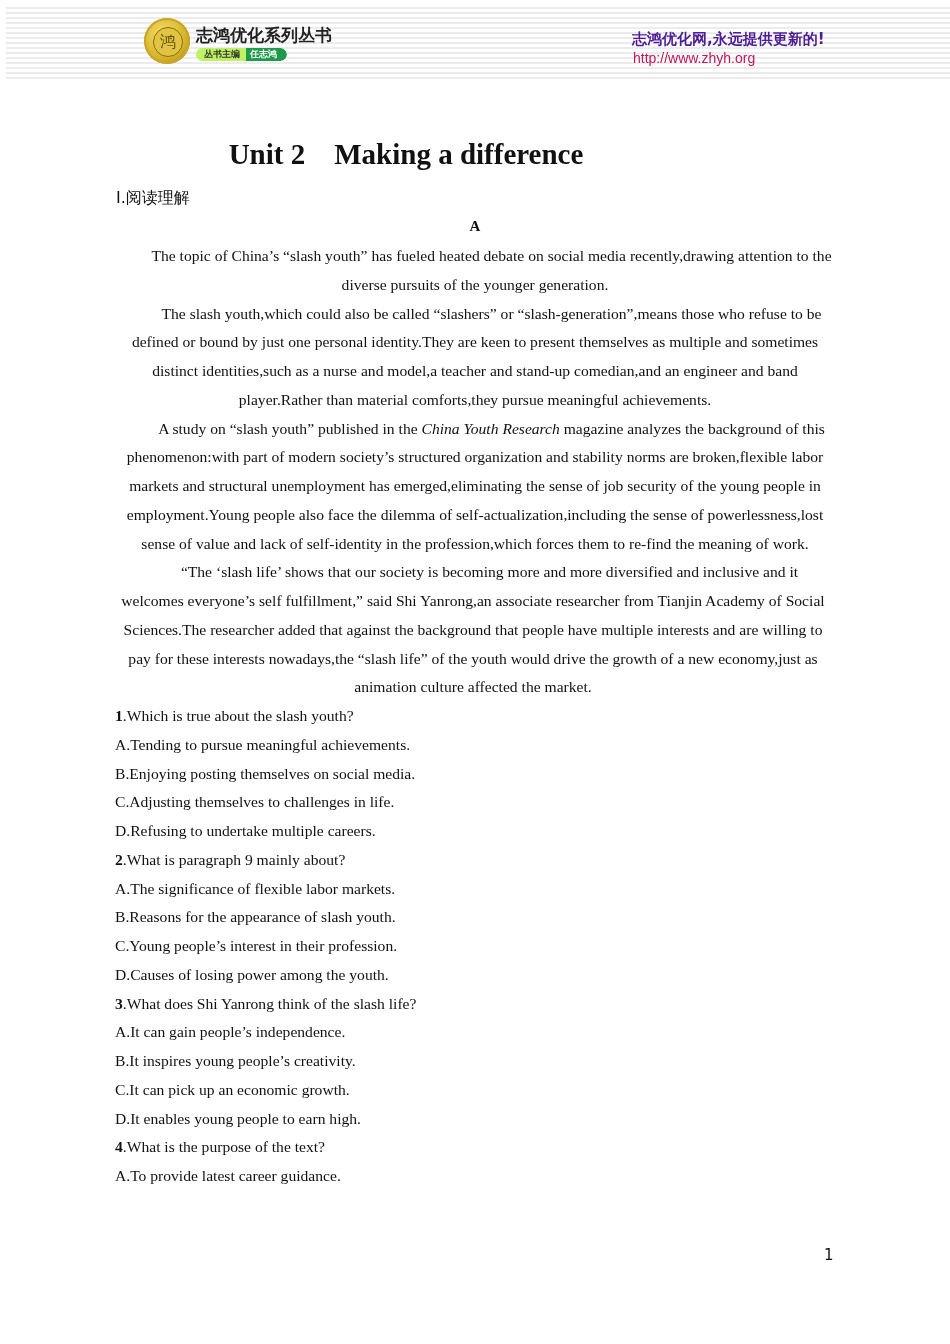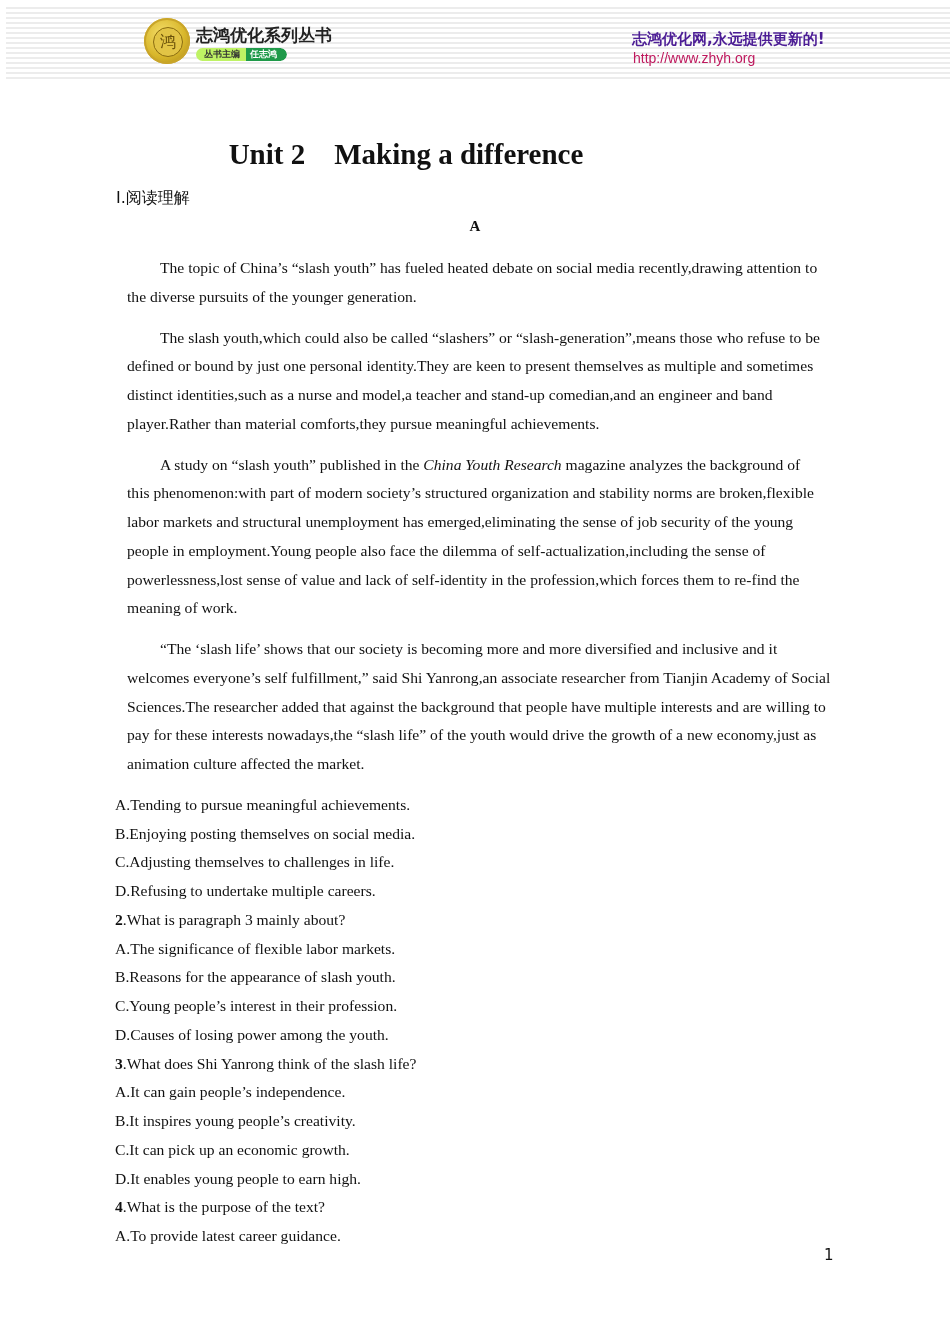--- a/index.html
+++ b/index.html
@@ -18,21 +18,21 @@
   .editor-pill .l { background: #bef264; color: #333; padding: 0 6px 0 8px; line-height: 13px; }
   .editor-pill .r { background: #1f9a4a; color: #fff; padding: 0 10px 0 4px; line-height: 13px; border-radius: 0 7px 7px 0; }
   .slogan { position: absolute; left: 632px; top: 30px; font-family: "DejaVu Sans", sans-serif; font-weight: bold; font-size: 15px; color: #4c1d95; }
   .url { position: absolute; left: 633px; top: 50px; font-family: "Liberation Sans", sans-serif; font-size: 14px; color: #be185d; }
 
   .title { position: absolute; left: 0; width: 812px; top: 138px; text-align: center; font-weight: bold; font-size: 29px; white-space: pre; }
   .section { position: absolute; left: 116px; top: 188px; font-family: "DejaVu Sans", sans-serif; font-size: 16px; }
   .passage-label { position: absolute; left: 0; width: 950px; top: 218px; text-align: center; font-weight: bold; font-size: 15px; }
 
   .body { position: absolute; left: 115px; top: 242px; width: 720px; font-size: 15.6px; line-height: 28.75px; }
-  .body p { margin: 12px; text-indent: 33px; text-align: left; }
+  .body p { margin: 0; text-indent: 33px; text-align: center; }
   .q, .opt { margin: 0; white-space: nowrap; }
   .q b { font-weight: bold; }
   .page-num { position: absolute; left: 824px; top: 1246px; font-family: "DejaVu Sans", sans-serif; font-size: 15px; }
 </style>
 </head>
 <body>
 
 <div class="header-band"></div>
 <div class="logo">
   <div class="logo-inner">鸿</div>
@@ -48,26 +48,27 @@
 <div class="title">Unit 2    Making a difference</div>
 <div class="section">Ⅰ.阅读理解</div>
 <div class="passage-label">A</div>
 
 <div class="body">
   <p>The topic of China’s “slash youth” has fueled heated debate on social media recently,drawing attention to the diverse pursuits of the younger generation.</p>
   <p>The slash youth,which could also be called “slashers” or “slash-generation”,means those who refuse to be defined or bound by just one personal identity.They are keen to present themselves as multiple and sometimes distinct identities,such as a nurse and model,a teacher and stand-up comedian,and an engineer and band player.Rather than material comforts,they pursue meaningful achievements.</p>
   <p><span>A study on “slash youth” published in the </span><i>China Youth Research</i><span> magazine analyzes the background of this phenomenon:with part of modern society’s structured organization and stability norms are broken,flexible labor markets and structural unemployment has emerged,eliminating the sense of job security of the young people in employment.Young people also face the dilemma of self-actualization,including the sense of powerlessness,lost sense of value and lack of self-identity in the profession,which forces them to re-find the meaning of work.</span></p>
   <p style="width:716px">“The ‘slash life’ shows that our society is becoming more and more diversified and inclusive and it welcomes everyone’s self fulfillment,” said Shi Yanrong,an associate researcher from Tianjin Academy of Social Sciences.The researcher added that against the background that people have multiple interests and are willing to pay for these interests nowadays,the “slash life” of the youth would drive the growth of a new economy,just as animation culture affected the market.</p>
 
+  <div class="q"><b>1</b><span>.Which is true about the slash youth?</span></div>
   <div class="opt">A.Tending to pursue meaningful achievements.</div>
   <div class="opt">B.Enjoying posting themselves on social media.</div>
   <div class="opt">C.Adjusting themselves to challenges in life.</div>
   <div class="opt">D.Refusing to undertake multiple careers.</div>
 
-  <div class="q"><b>2</b><span>.What is paragraph 3 mainly about?</span></div>
+  <div class="q"><b>2</b><span>.What is paragraph 9 mainly about?</span></div>
   <div class="opt">A.The significance of flexible labor markets.</div>
   <div class="opt">B.Reasons for the appearance of slash youth.</div>
   <div class="opt">C.Young people’s interest in their profession.</div>
   <div class="opt">D.Causes of losing power among the youth.</div>
 
   <div class="q"><b>3</b><span>.What does Shi Yanrong think of the slash life?</span></div>
   <div class="opt">A.It can gain people’s independence.</div>
   <div class="opt">B.It inspires young people’s creativity.</div>
   <div class="opt">C.It can pick up an economic growth.</div>
   <div class="opt">D.It enables young people to earn high.</div>

